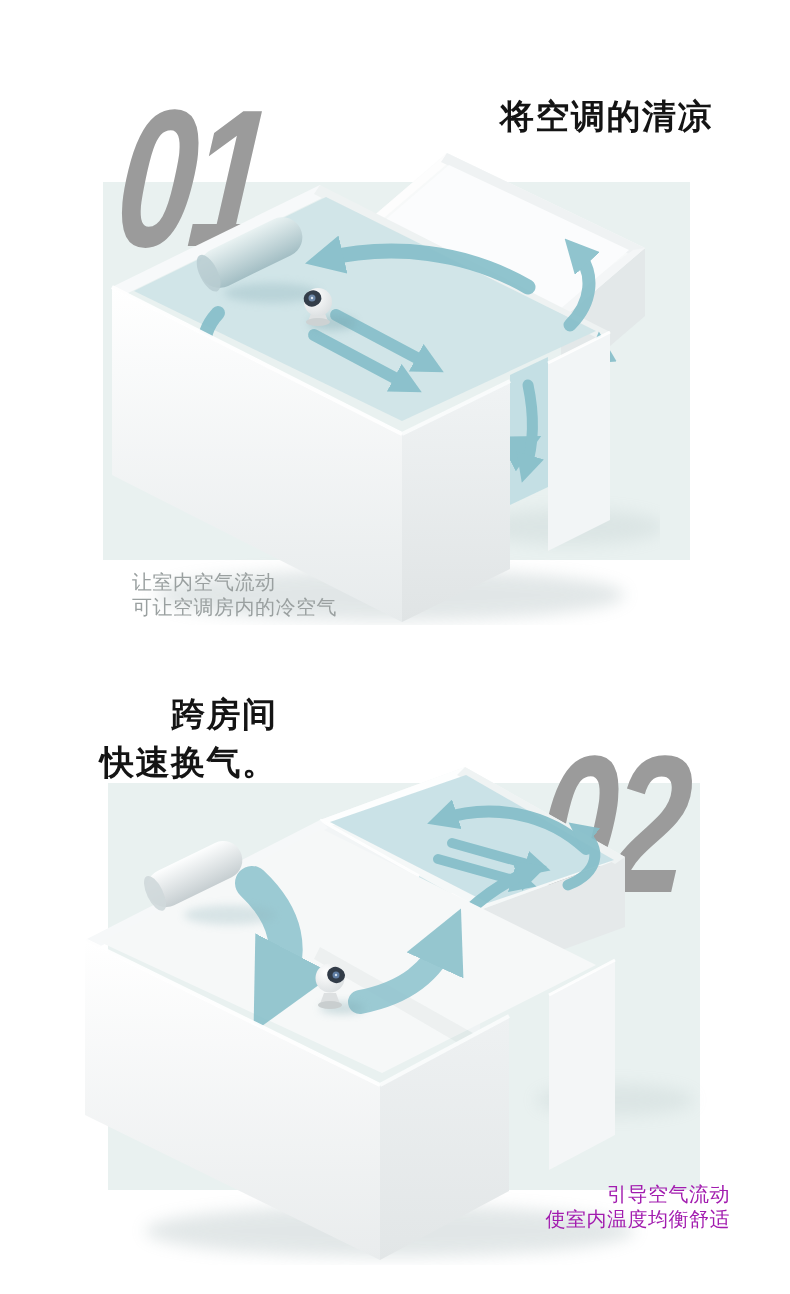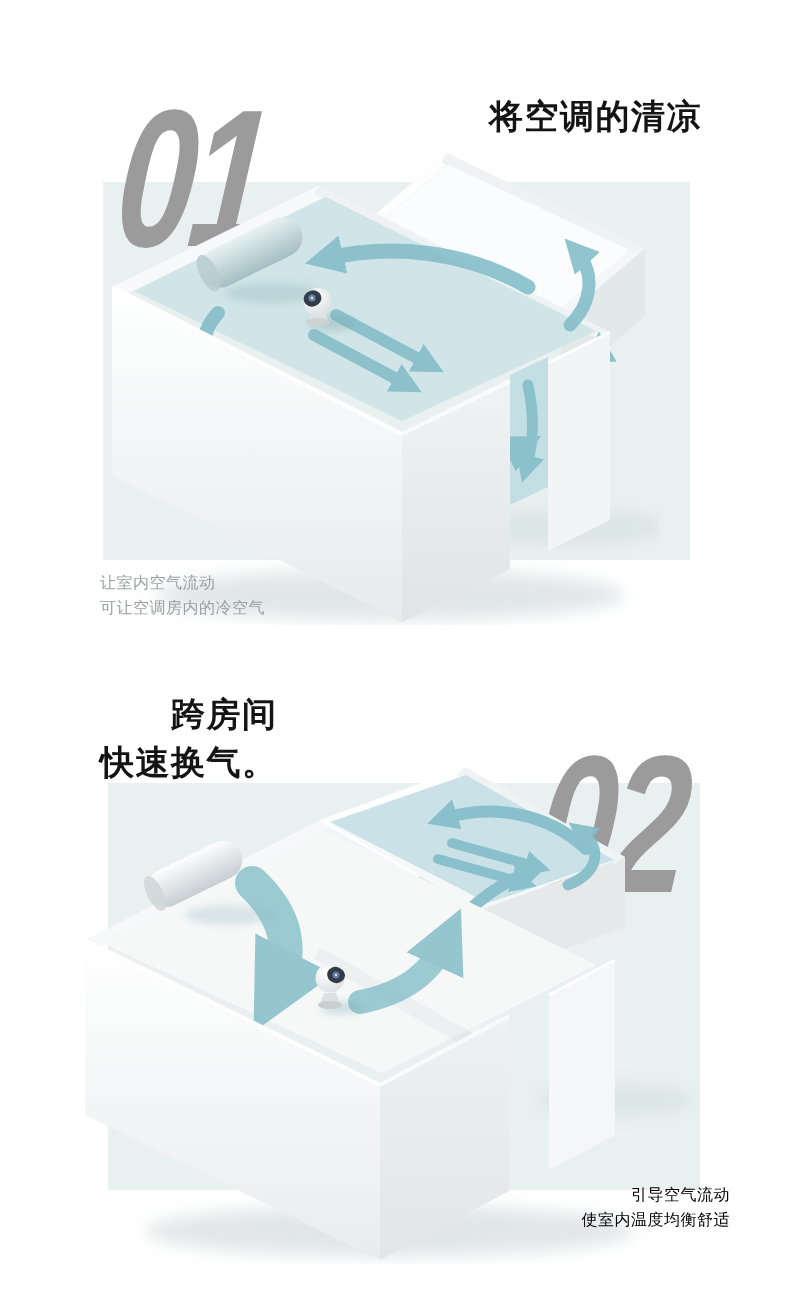--- a/index.html
+++ b/index.html
@@ -8,26 +8,26 @@
   .panel{position:absolute;background:#e9f1f0;}
   .panel-1{left:103px;top:182px;width:587px;height:378px;}
   .panel-2{left:108px;top:783px;width:592px;height:407px;}
   .big-number{position:absolute;color:#9b9b9b;font-weight:700;font-style:italic;
     font-size:196px;line-height:0.85;letter-spacing:-8px;
     transform:scaleX(.72) skewX(-7deg);transform-origin:left top;}
   .num-01{left:126px;top:96px;}
   .num-02{left:546px;top:742px;}
   .headline{position:absolute;color:#141414;font-weight:700;font-size:34px;
     line-height:48px;letter-spacing:1.5px;}
-  .headline-1{right:88px;top:92px;text-align:center;}
+  .headline-1{right:77px;top:92px;text-align:center;}
   .headline-2{left:100px;top:690px;text-align:right;}
   .headline span{display:block;}
-  .caption{position:absolute;font-size:16px;line-height:25px;letter-spacing:.5px;}
+  .caption{position:absolute;font-size:20px;line-height:25px;letter-spacing:.5px;margin-left:32px;}
   .caption-1{left:100px;top:570px;color:#9aa0a0;text-align:left;}
-  .caption-2{right:60px;top:1182px;color:#000000;text-align:right;}
+  .caption-2{right:60px;top:1182px;color:#a21caf;text-align:right;}
   .caption span{display:block;}
   .room-svg{position:absolute;}
   .room-svg-1{left:100px;top:145px;width:560px;height:480px;}
   .room-svg-2{left:70px;top:765px;width:640px;height:500px;}
 </style>
 </head>
 <body>
 
 <div class="canvas">
 

